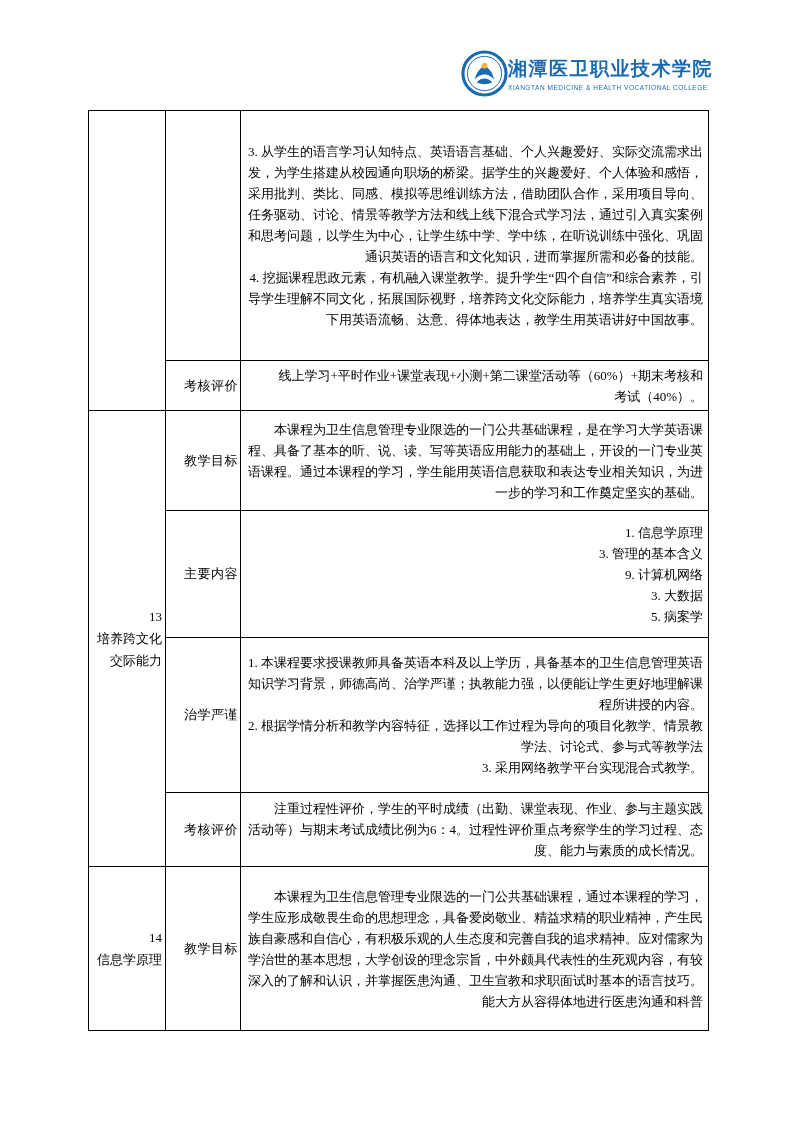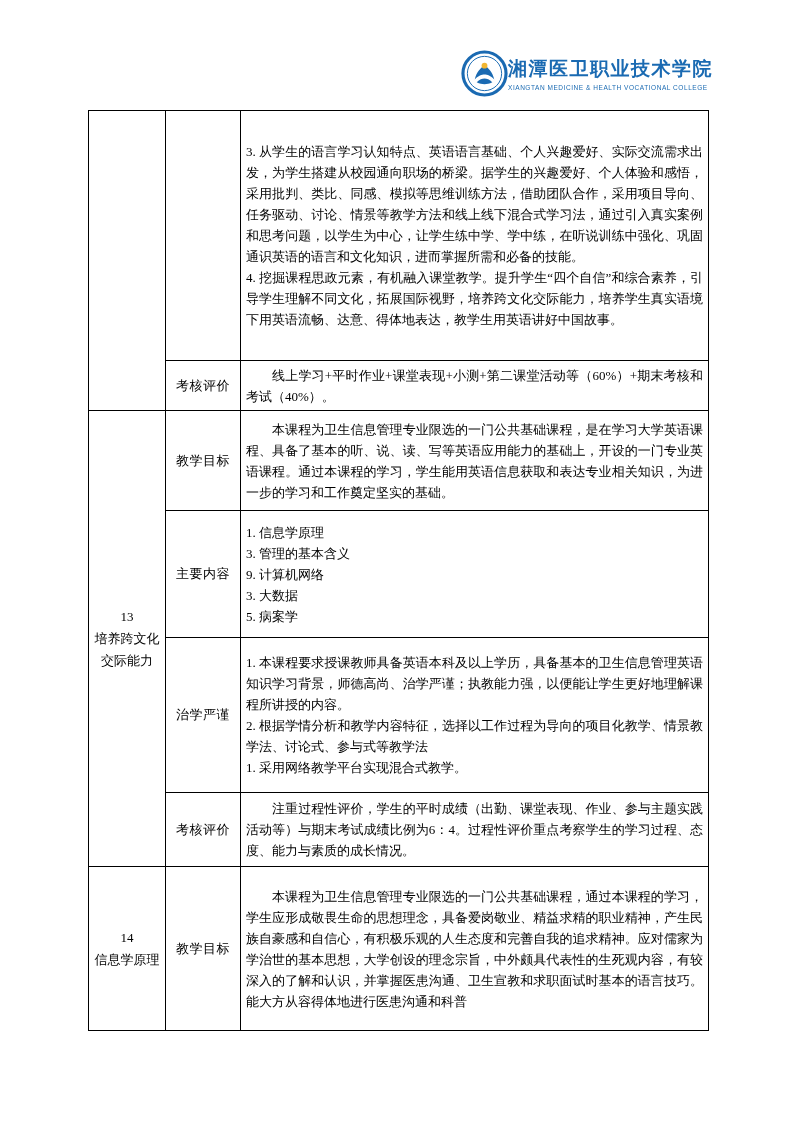--- a/index.html
+++ b/index.html
@@ -47,20 +47,21 @@
     left: 88px;
     top: 110px;
     width: 620px;
     border-collapse: collapse;
     table-layout: fixed;
     font-size: 13px;
   }
   table.doc td {
     border: 1px solid #000;
     vertical-align: middle;
+    text-align: right;
   }
   td.c1 {
     text-align: center;
     line-height: 22px;
     padding: 2px 3px;
     font-family: Liberation Serif, serif;
   }
   td.c2 {
     text-align: center;
     padding: 2px;
@@ -137,21 +138,21 @@
           <p>9. 计算机网络</p>
           <p>3. 大数据</p>
           <p>5. 病案学</p>
         </td>
       </tr>
       <tr style="height:155px">
         <td class="c2">治学严谨</td>
         <td class="c3">
           <p>1. 本课程要求授课教师具备英语本科及以上学历，具备基本的卫生信息管理英语知识学习背景，师德高尚、治学严谨；执教能力强，以便能让学生更好地理解课程所讲授的内容。</p>
           <p>2. 根据学情分析和教学内容特征，选择以工作过程为导向的项目化教学、情景教学法、讨论式、参与式等教学法</p>
-          <p>1. 采用网络教学平台实现混合式教学。</p>
+          <p>3. 采用网络教学平台实现混合式教学。</p>
         </td>
       </tr>
       <tr style="height:74px">
         <td class="c2">考核评价</td>
         <td class="c3">
           <p class="indent">注重过程性评价，学生的平时成绩（出勤、课堂表现、作业、参与主题实践活动等）与期末考试成绩比例为6：4。过程性评价重点考察学生的学习过程、态度、能力与素质的成长情况。</p>
         </td>
       </tr>
 
       <tr style="height:164px">

